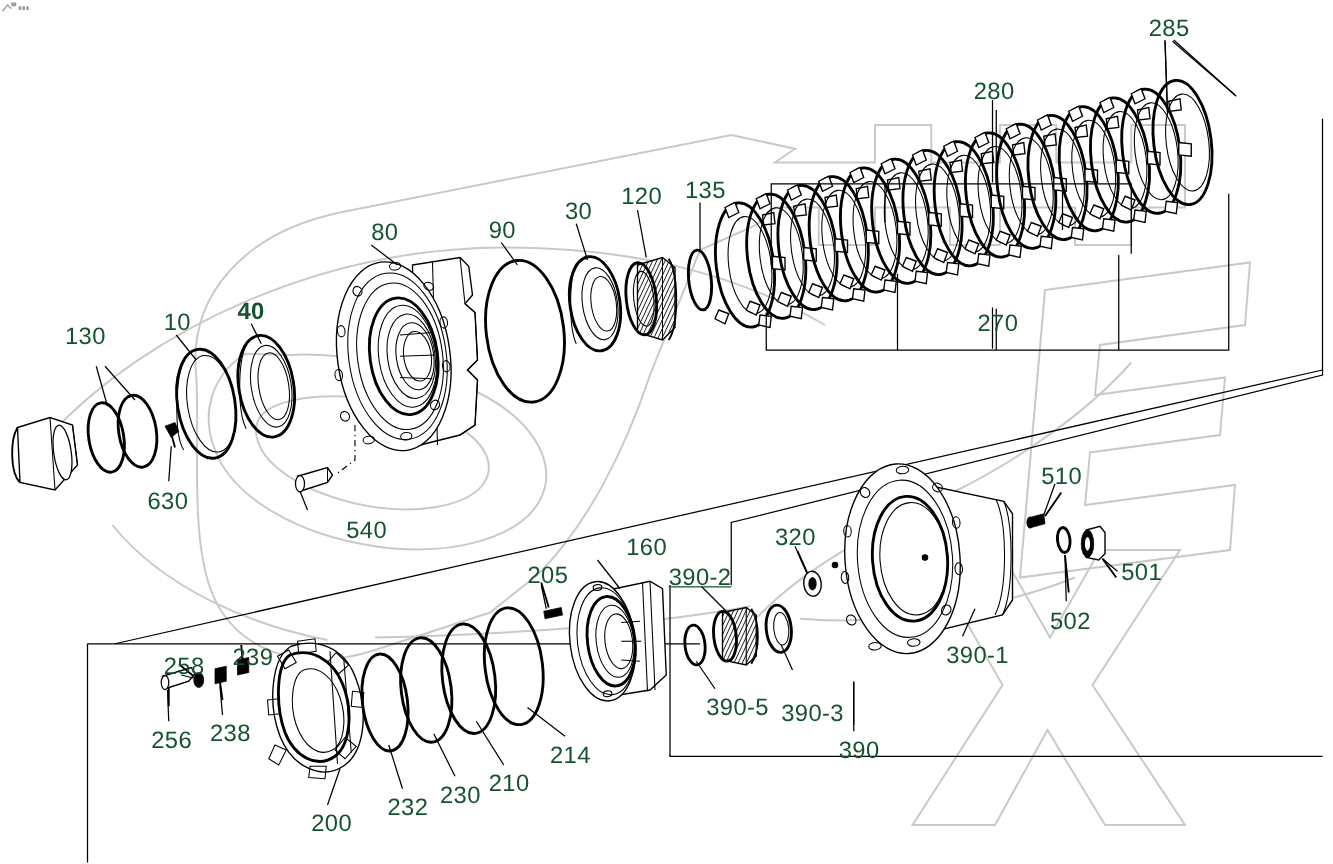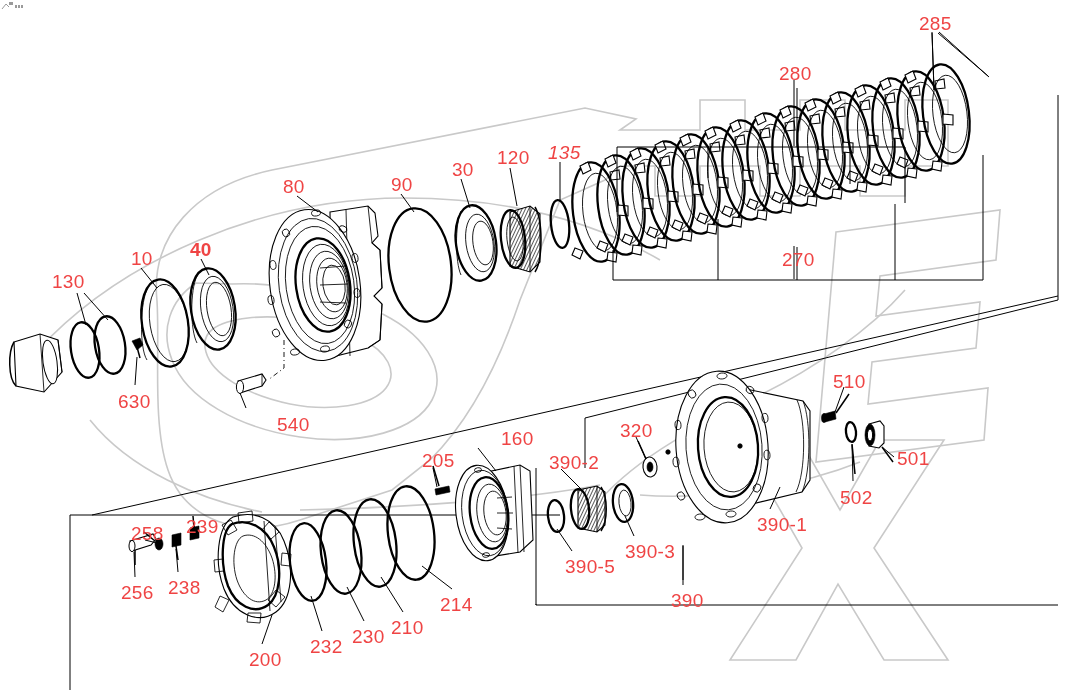--- a/index.html
+++ b/index.html
@@ -9,21 +9,21 @@
     position:relative;
     width:1066px;height:691px;
     background:#ffffff;
     overflow:hidden;
   }
   #stage svg{position:absolute;left:0;top:0;}
   .lbl{
     position:absolute;
     font-family:"Liberation Sans", sans-serif;
     font-size:19px;
-    color:#ef4444;
+    color:#14532d;
     white-space:nowrap;
     letter-spacing:0.3px;
     line-height:1;
     user-select:none;
   }
   .wm{fill:none;stroke:#c9c9c9;stroke-width:1.6;}
   .part{fill:#ffffff;stroke:#000000;stroke-width:1.1;}
   .thin{fill:none;stroke:#000000;stroke-width:0.85;}
   .thick{fill:none;stroke:#000000;stroke-width:2.3;}
   .med{fill:none;stroke:#000000;stroke-width:1.5;}
@@ -573,48 +573,48 @@
 
       <path d="M794 246 L794 279"></path>
 
       <path d="M932 32 L934 90"></path>
       <path d="M939 32 L989 77"></path>
     </g>
 
     </g>
   </svg>
 
-  <div class="lbl" style="left:52px;top:272px;text-align:right;">130</div>
+  <div class="lbl" style="left:52px;top:260px;text-align:right;">130</div>
   <div class="lbl" style="left:131px;top:249px;">10</div>
   <div class="lbl" style="left:190px;top:240px;font-weight:bold;">40</div>
-  <div class="lbl" style="left:283px;top:177px;">80</div>
+  <div class="lbl" style="left:297px;top:177px;">80</div>
   <div class="lbl" style="left:391px;top:175px;">90</div>
   <div class="lbl" style="left:452px;top:160px;">30</div>
   <div class="lbl" style="left:497px;top:148px;">120</div>
-  <div class="lbl" style="left:548px;top:143px;font-style:italic;">135</div>
+  <div class="lbl" style="left:548px;top:143px;">135</div>
   <div class="lbl" style="left:779px;top:64px;">280</div>
   <div class="lbl" style="left:782px;top:250px;">270</div>
   <div class="lbl" style="left:919px;top:14px;">285</div>
   <div class="lbl" style="left:118px;top:392px;">630</div>
   <div class="lbl" style="left:233px;top:415px;margin-left:44px;">540</div>
   <div class="lbl" style="left:466px;top:429px;margin-left:35px;">160</div>
   <div class="lbl" style="left:422px;top:451px;">205</div>
   <div class="lbl" style="left:440px;top:595px;">214</div>
   <div class="lbl" style="left:391px;top:618px;">210</div>
   <div class="lbl" style="left:352px;top:627px;">230</div>
   <div class="lbl" style="left:310px;top:637px;">232</div>
   <div class="lbl" style="left:249px;top:650px;">200</div>
   <div class="lbl" style="left:131px;top:524px;">258</div>
   <div class="lbl" style="left:186px;top:517px;">239</div>
   <div class="lbl" style="left:121px;top:583px;">256</div>
   <div class="lbl" style="left:168px;top:578px;">238</div>
   <div class="lbl" style="left:671px;top:591px;text-align:right;">390</div>
   <div class="lbl" style="left:757px;top:515px;">390-1</div>
-  <div class="lbl" style="left:549px;top:453px;">390-2</div>
-  <div class="lbl" style="left:625px;top:542px;">390-3</div>
+  <div class="lbl" style="left:535px;top:453px;text-decoration:underline;">390-2</div>
+  <div class="lbl" style="left:625px;top:562px;">390-3</div>
   <div class="lbl" style="left:565px;top:557px;">390-5</div>
   <div class="lbl" style="left:620px;top:421px;">320</div>
   <div class="lbl" style="left:833px;top:372px;">510</div>
   <div class="lbl" style="left:897px;top:449px;text-align:center;">501</div>
   <div class="lbl" style="left:840px;top:488px;">502</div>
 
   <svg class="corner" viewBox="0 0 26 12">
     <path d="M2 9 L6 4 L9 7" fill="none" stroke="#9a9a9a" stroke-width="1"></path>
     <rect x="9" y="2" width="4" height="3" fill="#9a9a9a"></rect>
     <rect x="15" y="5" width="2" height="3" fill="#9a9a9a"></rect>

